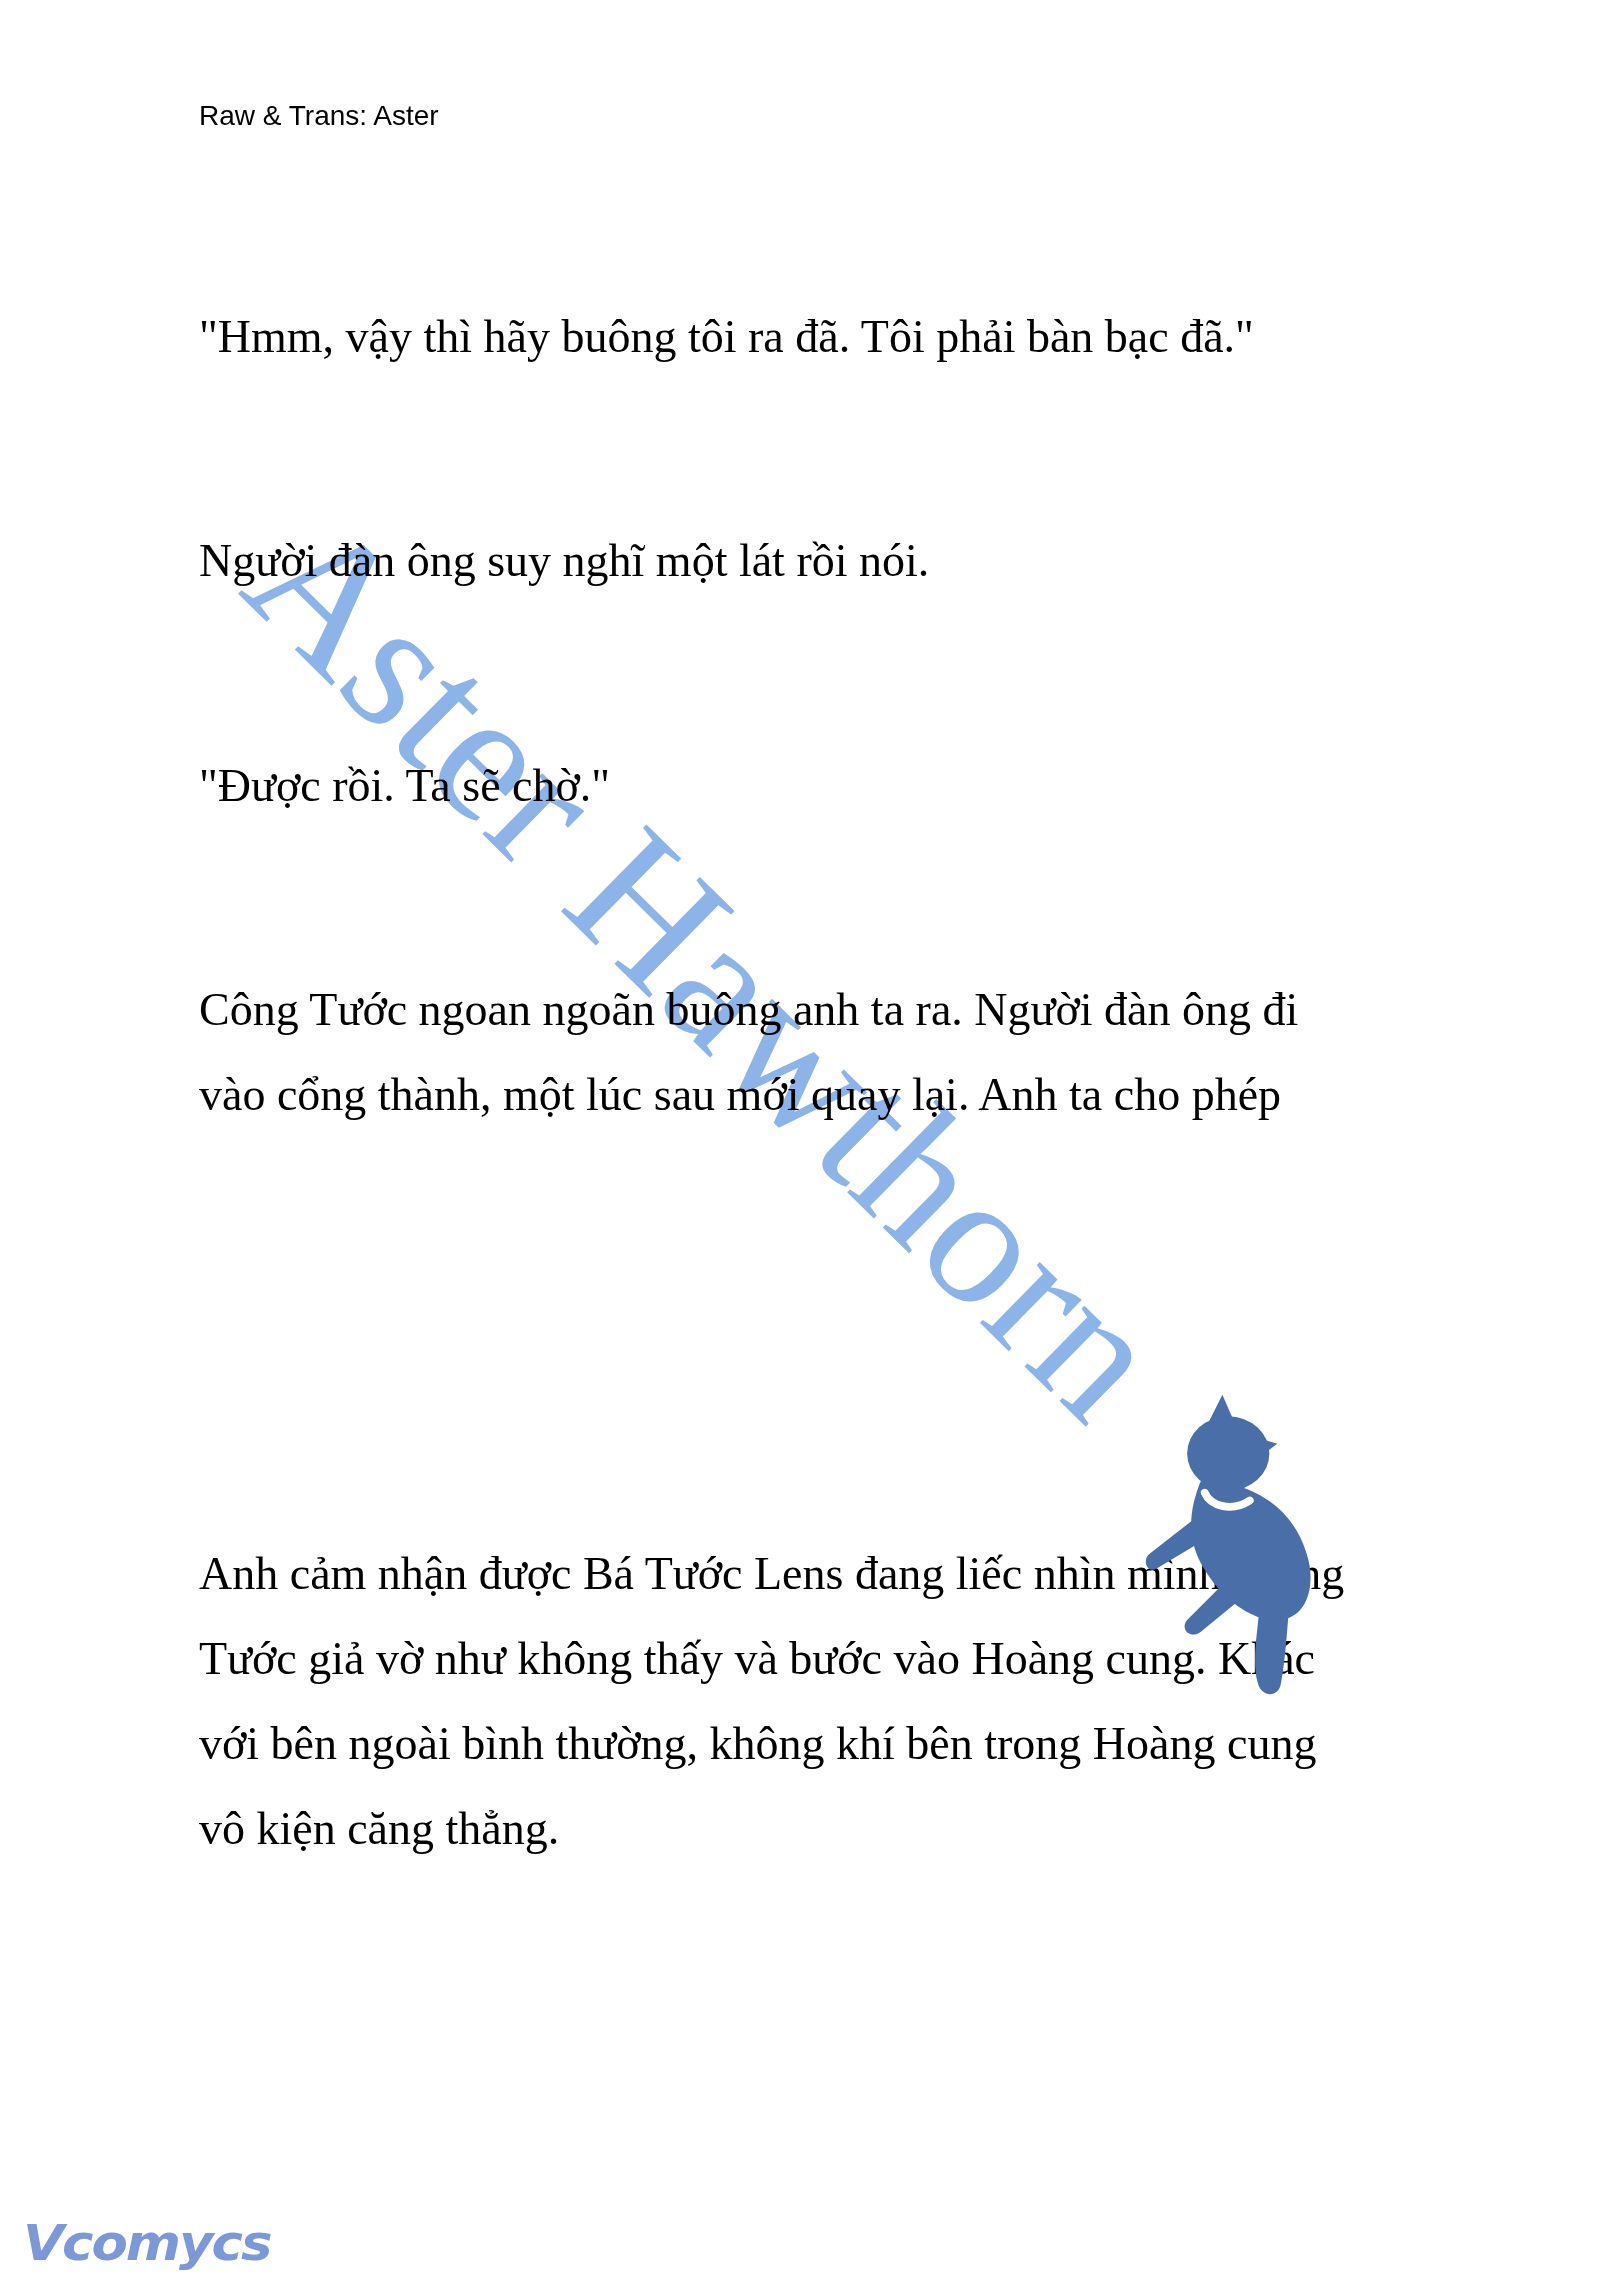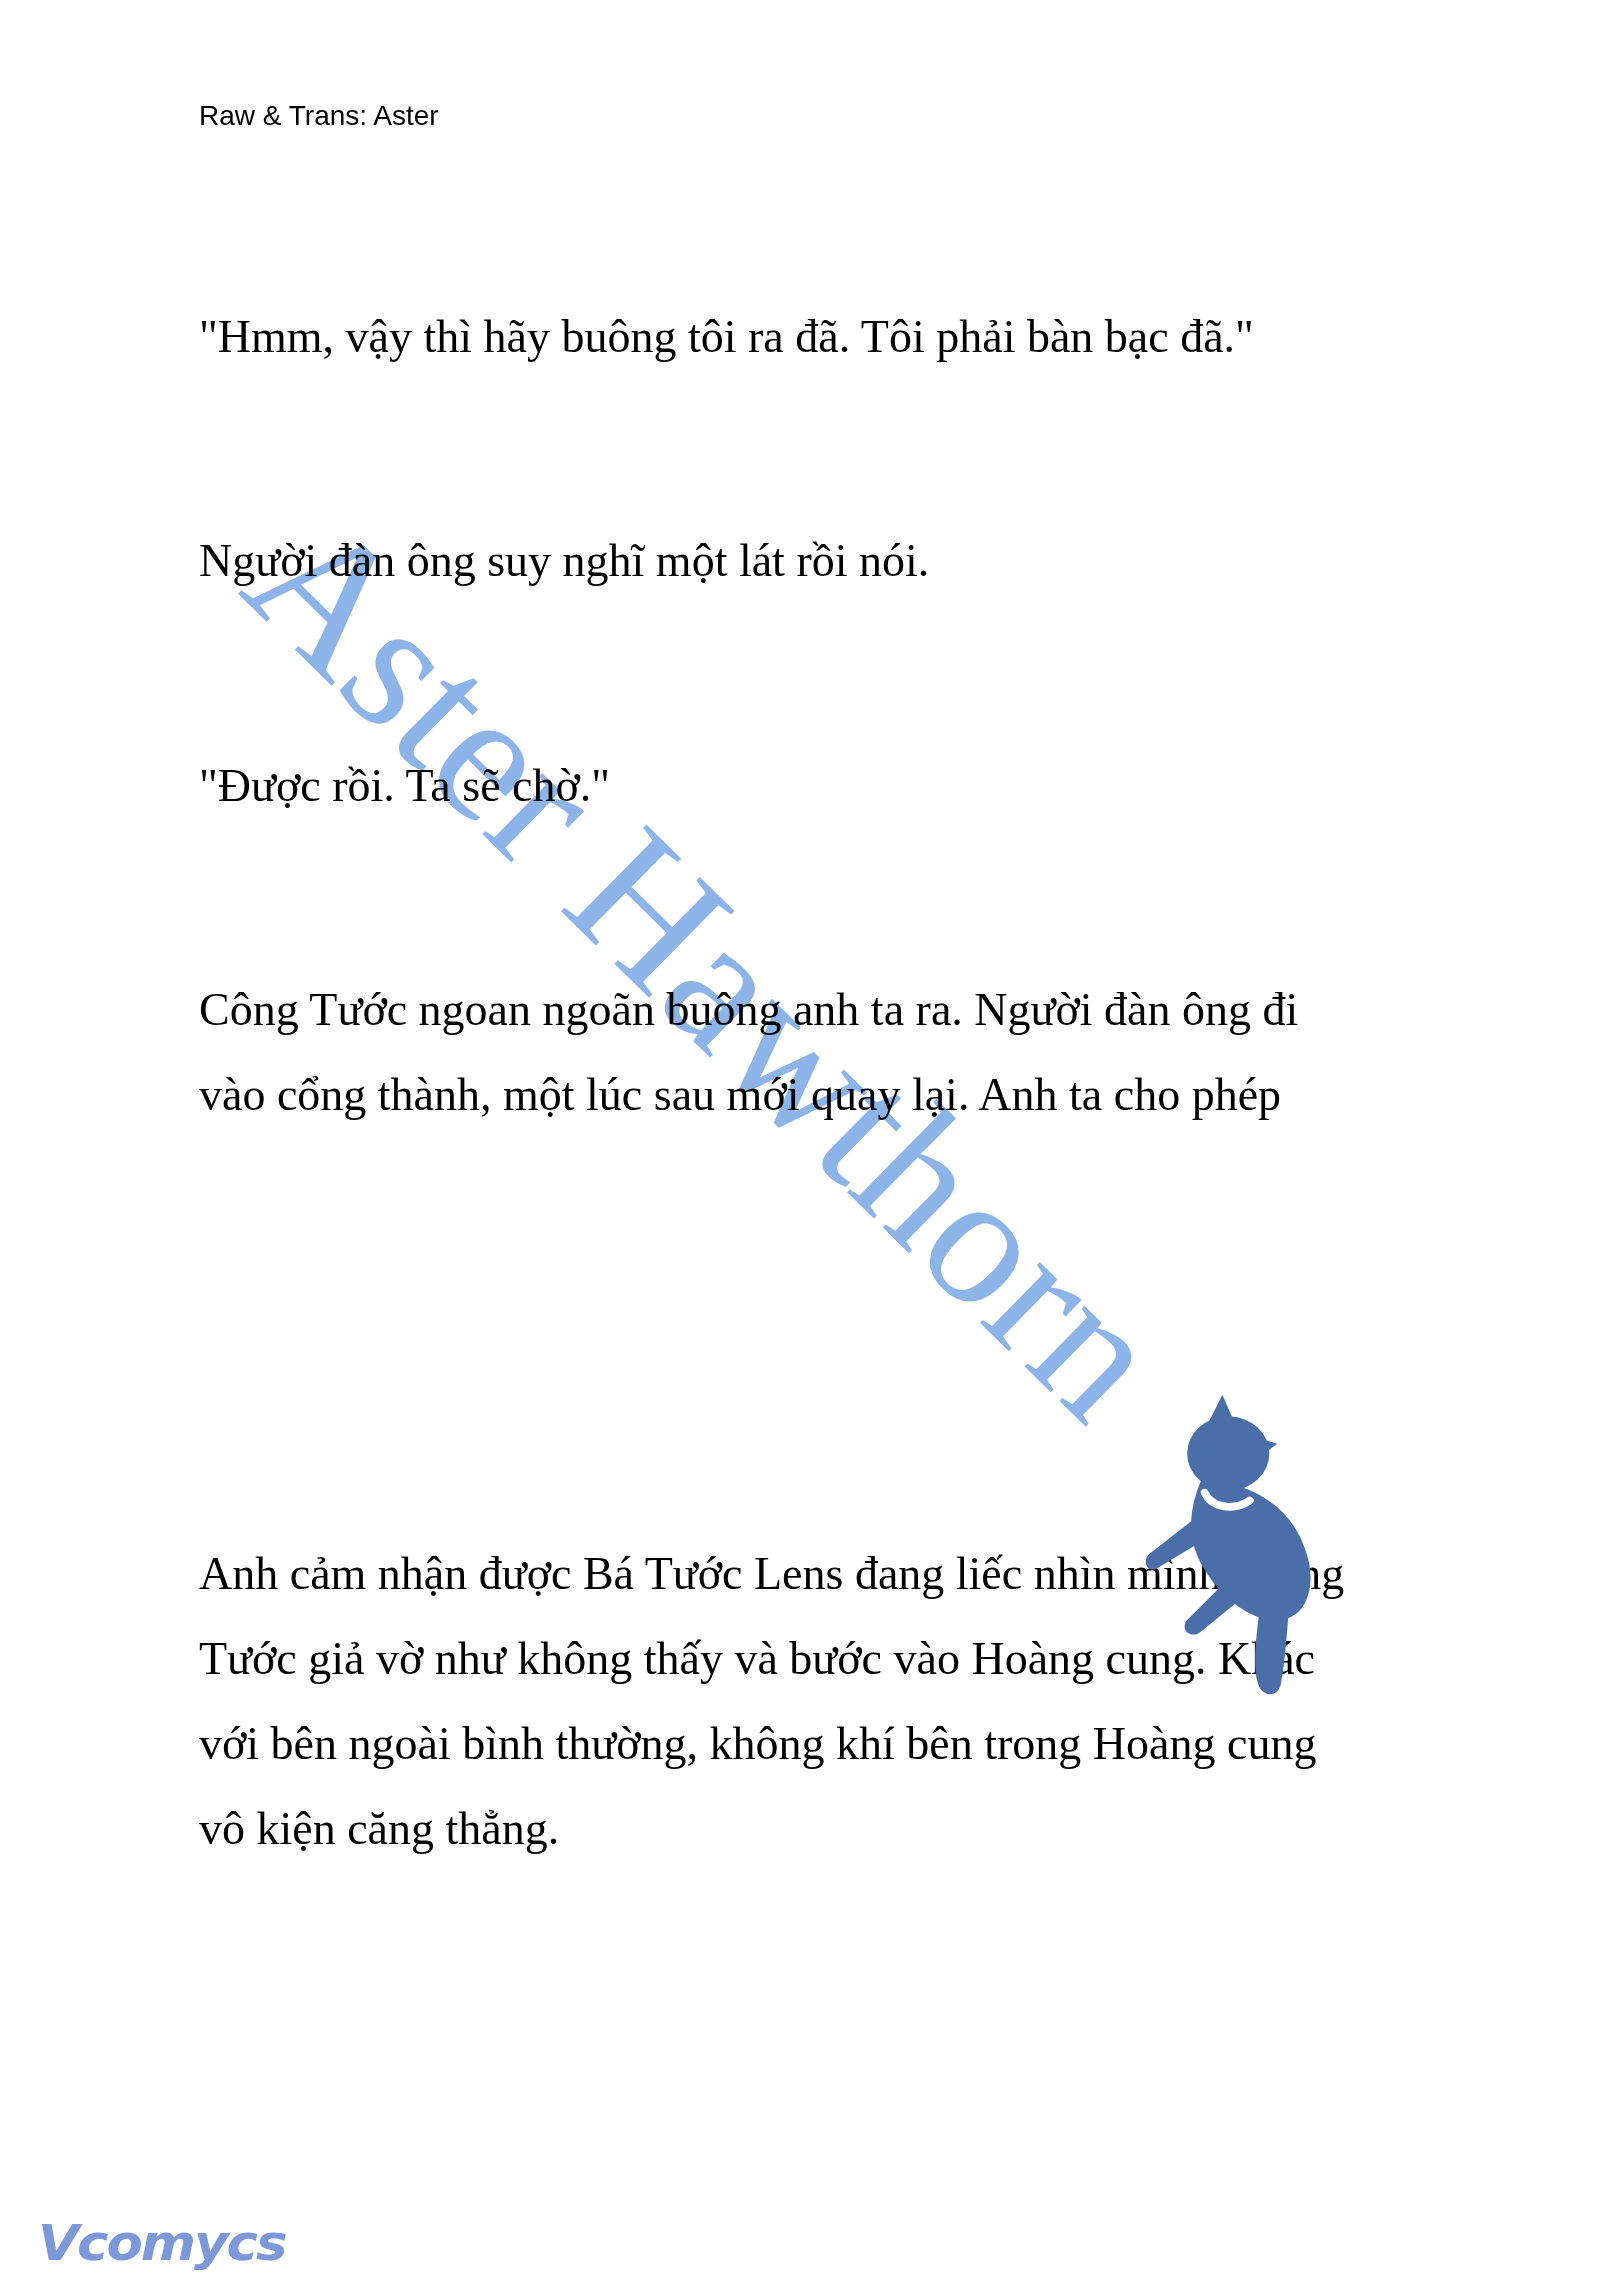--- a/index.html
+++ b/index.html
@@ -75,21 +75,21 @@
       font-weight: bold;
       font-style: italic;
       font-size: 26.5px;
       line-height: 43px;
       color: #3d7a1e;
       z-index: 3;
     }
     .footer-notice .line { display: block; }
     .logo {
       position: absolute;
-      left: 38px;
+      left: 23px;
       top: 2213px;
       width: 225px;
       height: 71px;
       z-index: 3;
     }
     .logo-text {
       position: absolute;
       left: 0; top: 0;
       font-family: "DejaVu Sans", sans-serif;
       font-weight: bold;

